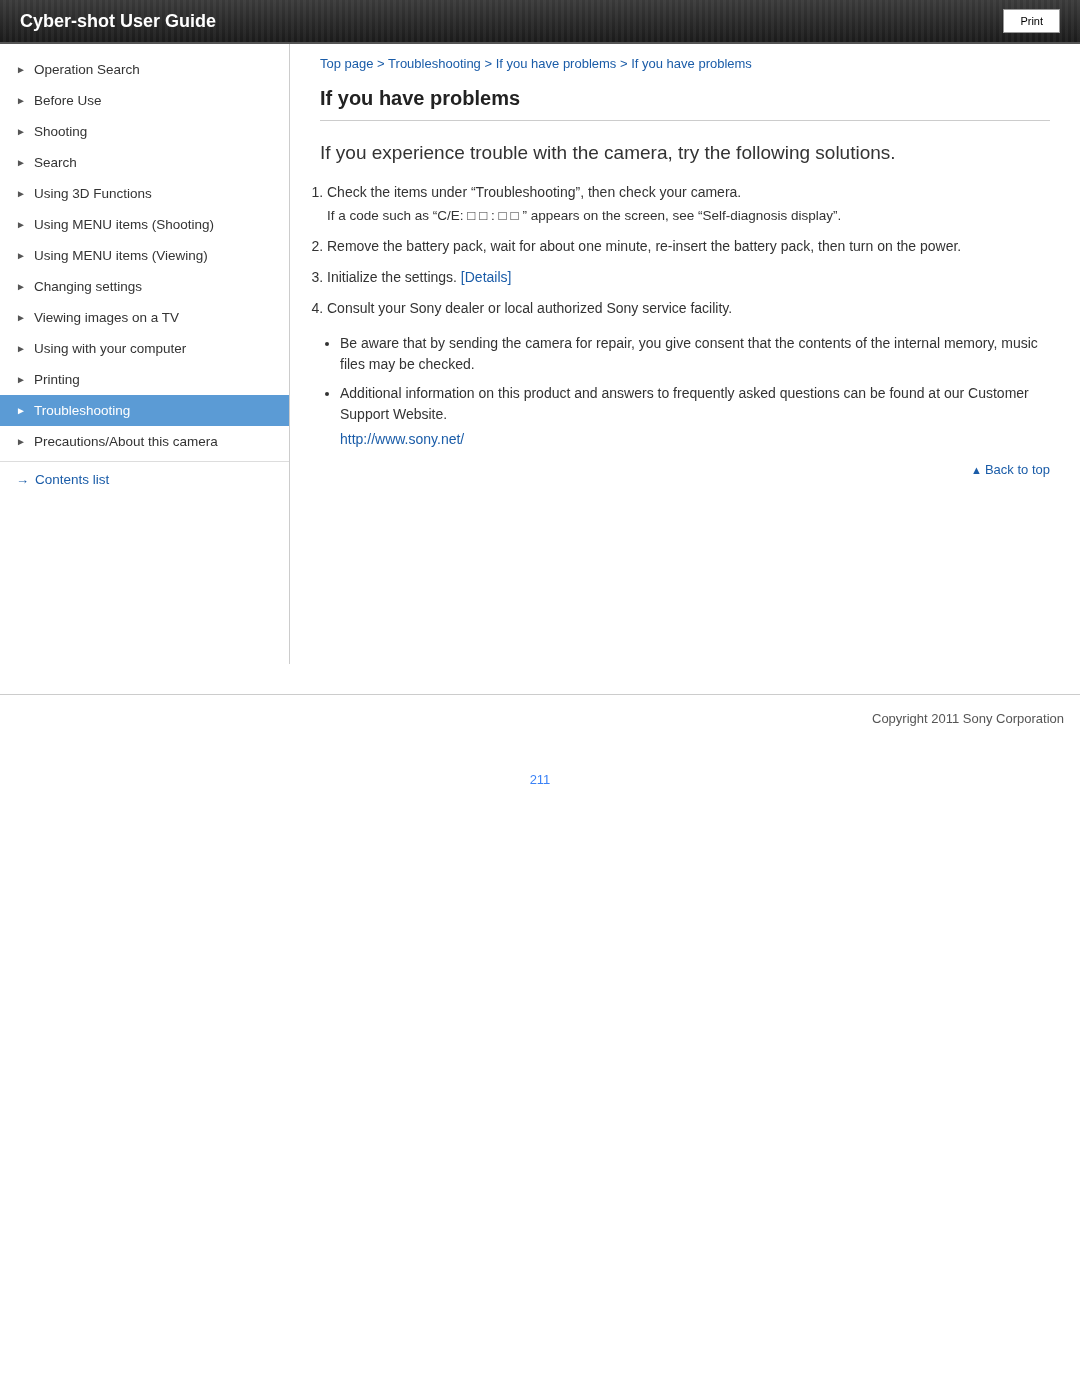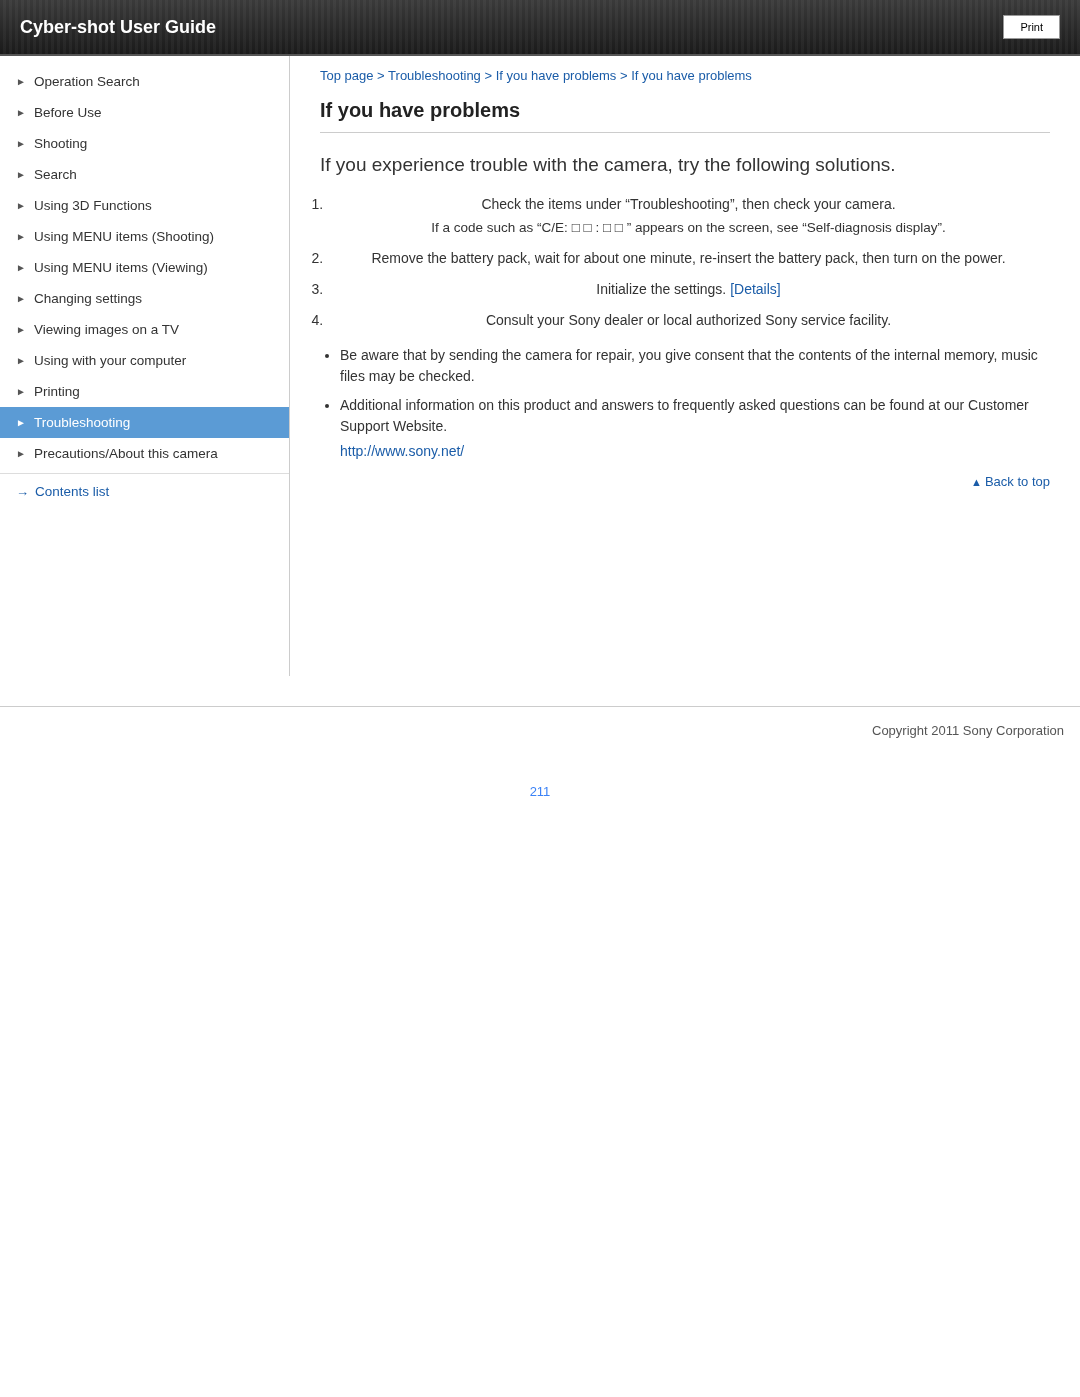--- a/index.html
+++ b/index.html
@@ -12,21 +12,21 @@
       min-height: 1397px;
     }
 
     
     .header {
       background: linear-gradient(to bottom, #3a3a3a, #1a1a1a);
       padding: 0;
       display: flex;
       align-items: center;
       justify-content: space-between;
-      height: 56px;
+      height: 44px;
       padding: 0 20px;
       border-bottom: 2px solid #555;
       position: relative;
       overflow: hidden;
     }
     .header::before {
       content: '';
       position: absolute;
       top: 0; left: 0; right: 0; bottom: 0;
       background: repeating-linear-gradient(
@@ -143,21 +143,20 @@
 
     
     .intro-text {
       margin-bottom: 14px;
       font-size: 19px;
       line-height: 1.5;
     }
     .numbered-list {
       margin-left: 7px;
       margin-bottom: 14px;
-      text-align: center;
     }
     .numbered-list li {
       margin-bottom: 10px;
       line-height: 1.5;
     }
     .numbered-list li .sub-text {
       display: block;
       margin-top: 3px;
       font-size: 13.5px;
     }

